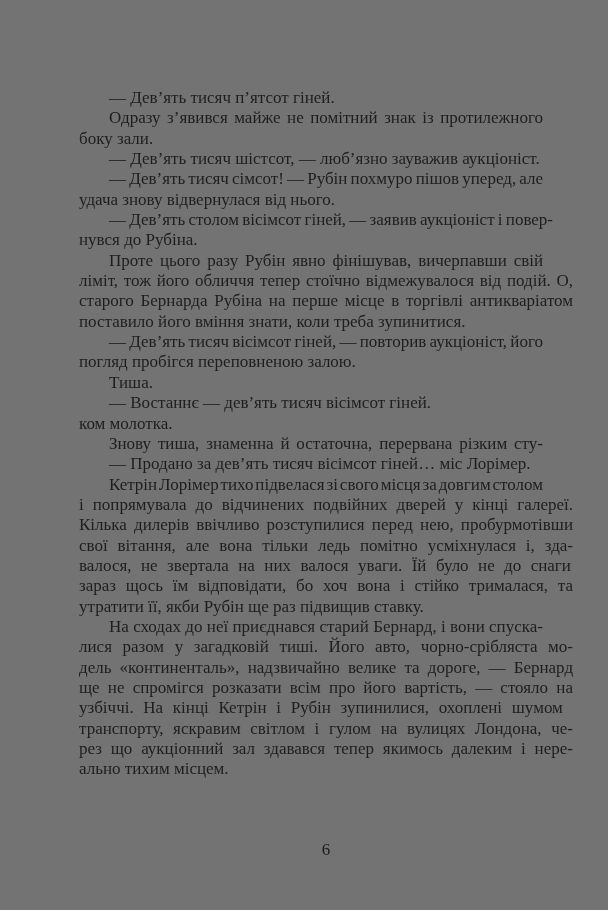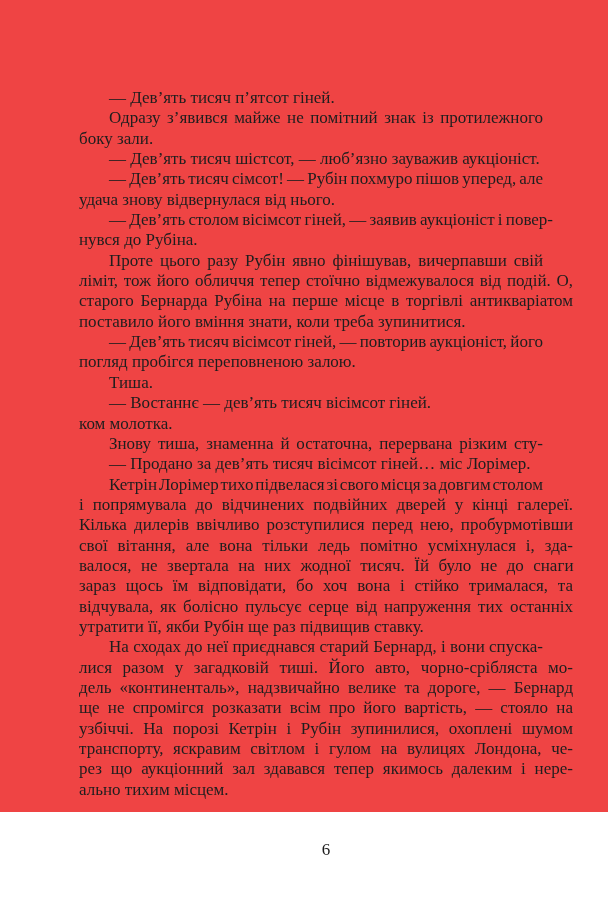--- a/index.html
+++ b/index.html
@@ -12,22 +12,22 @@
     height: 916px;
     position: relative;
     font-family: "Liberation Serif", "DejaVu Serif", serif;
     color: #1e1e1e;
     overflow: hidden;
   }
   .page {
     position: absolute;
     top: 0; left: 0;
     width: 608px;
-    height: 812px;
-    background: #ef4444;
+    height: 910px;
+    background: #737373;
   }
   .text-block {
     position: absolute;
     top: 88px;
     left: 79px;
     width: 494px;
   }
   .paragraph {
     margin: 0;
     padding: 0;
@@ -96,30 +96,29 @@
         <div class="line first"><span class="line-text" style="word-spacing: 2.6px;">Знову тиша, знаменна й остаточна, перервана різким сту-</span></div>
       </div>
       <div class="paragraph">
         <div class="line first last"><span class="line-text">— Продано за дев’ять тисяч вісімсот гіней… міс Лорімер.</span></div>
       </div>
       <div class="paragraph">
         <div class="line first"><span class="line-text" style="word-spacing: -2.38px;">Кетрін Лорімер тихо підвелася зі свого місця за довгим столом</span></div>
         <div class="line"><span class="line-text" style="word-spacing: 4.78px;">і попрямувала до відчинених подвійних дверей у кінці галереї.</span></div>
         <div class="line"><span class="line-text" style="word-spacing: 2.88px; text-align: right;">Кілька дилерів ввічливо розступилися перед нею, пробурмотівши</span></div>
         <div class="line"><span class="line-text" style="word-spacing: 5.65px;">свої вітання, але вона тільки ледь помітно усміхнулася і, зда-</span></div>
-        <div class="line"><span class="line-text" style="word-spacing: 5.17px;">валося, не звертала на них жодної тисяч. Їй було не до снаги</span></div>
+        <div class="line"><span class="line-text" style="word-spacing: 5.17px;">валося, не звертала на них валося уваги. Їй було не до снаги</span></div>
         <div class="line"><span class="line-text" style="word-spacing: 5.49px;">зараз щось їм відповідати, бо хоч вона і стійко трималася, та</span></div>
-        <div class="line"><span class="line-text" style="word-spacing: 2.64px;">відчувала, як болісно пульсує серце від напруження тих останніх</span></div>
         <div class="line last"><span class="line-text">утратити її, якби Рубін ще раз підвищив ставку.</span></div>
       </div>
       <div class="paragraph">
         <div class="line first"><span class="line-text" style="word-spacing: 0.07px;">На сходах до неї приєднався старий Бернард, і вони спуска-</span></div>
         <div class="line"><span class="line-text" style="word-spacing: 6.31px; margin-top: 36px;">лися разом у загадковій тиші. Його авто, чорно-срібляста мо-</span></div>
         <div class="line"><span class="line-text" style="word-spacing: 3.85px;">дель «континенталь», надзвичайно велике та дороге, — Бернард</span></div>
         <div class="line"><span class="line-text" style="word-spacing: 3.96px;">ще не спромігся розказати всім про його вартість, — стояло на</span></div>
-        <div class="line"><span class="line-text" style="word-spacing: 5.43px;">узбіччі. На порозі Кетрін і Рубін зупинилися, охоплені шумом</span></div>
+        <div class="line"><span class="line-text" style="word-spacing: 5.43px;">узбіччі. На кінці Кетрін і Рубін зупинилися, охоплені шумом</span></div>
         <div class="line"><span class="line-text" style="word-spacing: 5.38px;">транспорту, яскравим світлом і гулом на вулицях Лондона, че-</span></div>
         <div class="line"><span class="line-text" style="word-spacing: 4.56px;">рез що аукціонний зал здавався тепер якимось далеким і нере-</span></div>
         <div class="line last"><span class="line-text">ально тихим місцем.</span></div>
       </div>
     </div>
   <div class="page-number">6</div>
 </div>
 
 </body></html>

